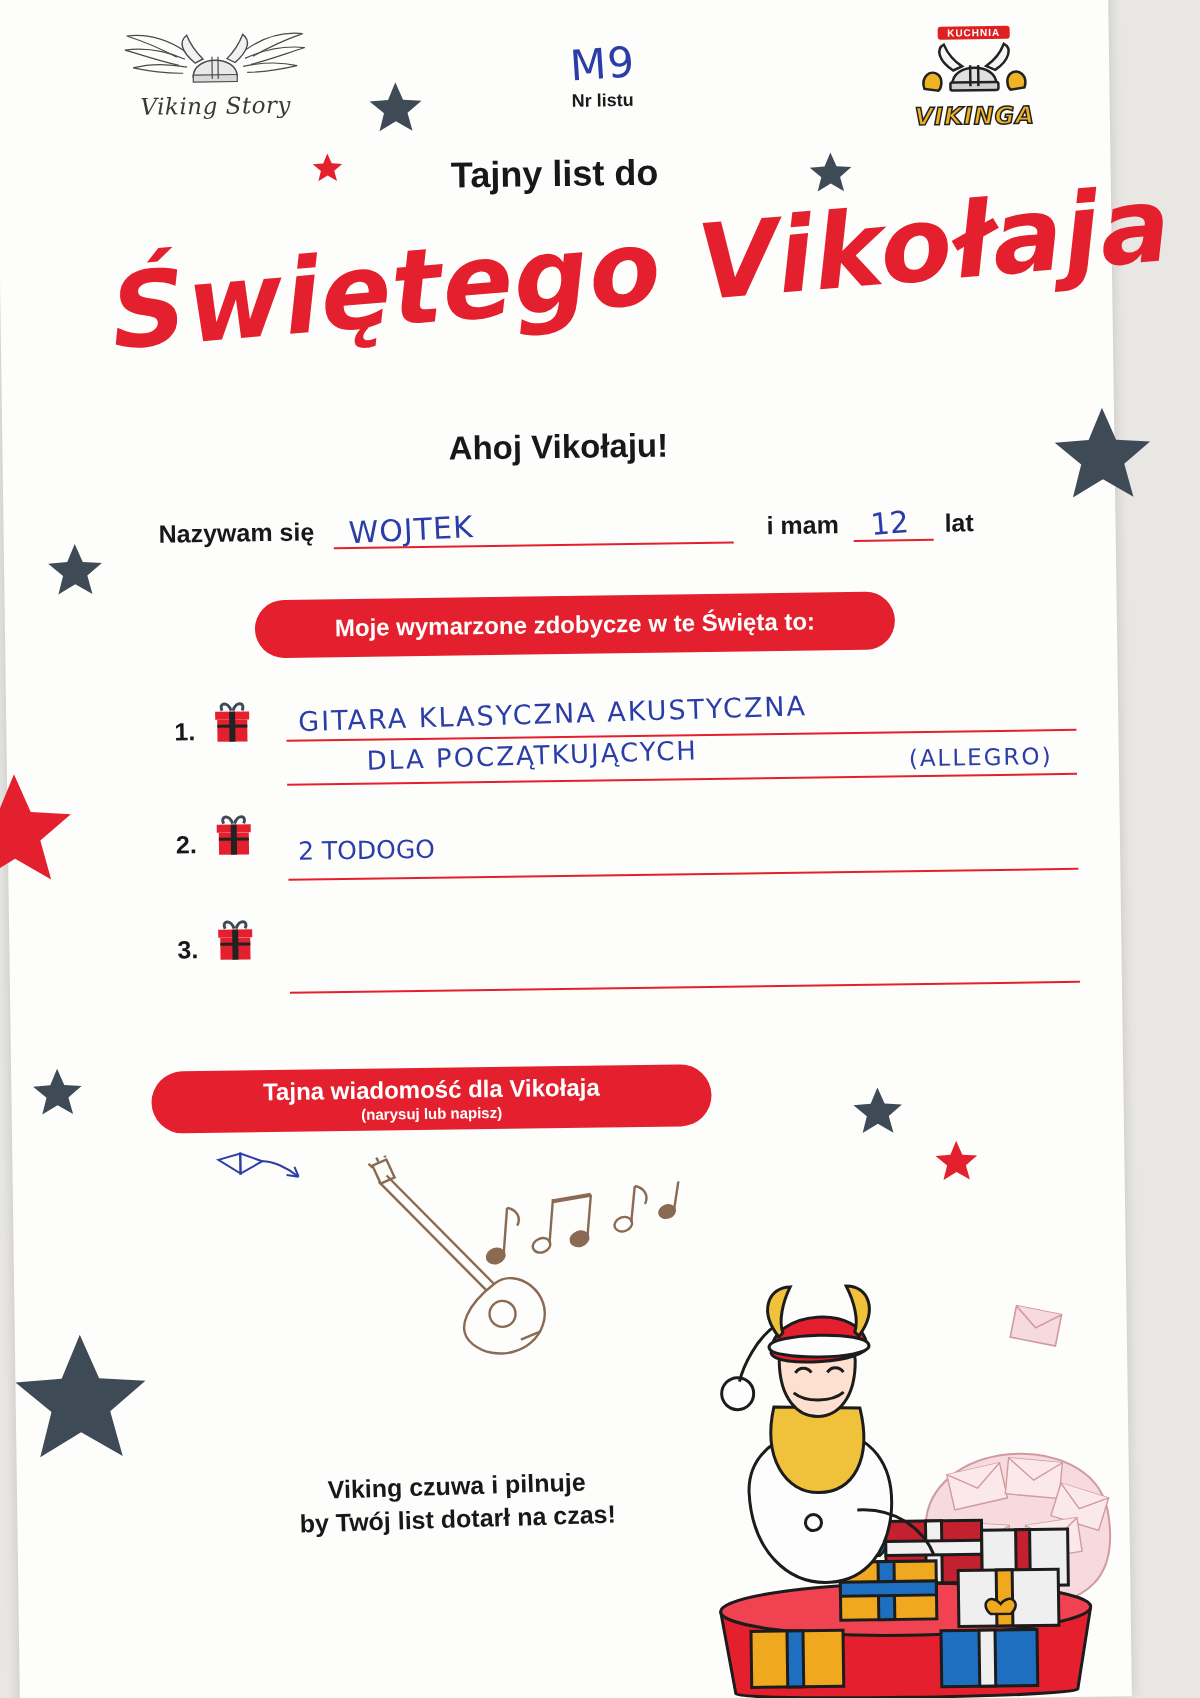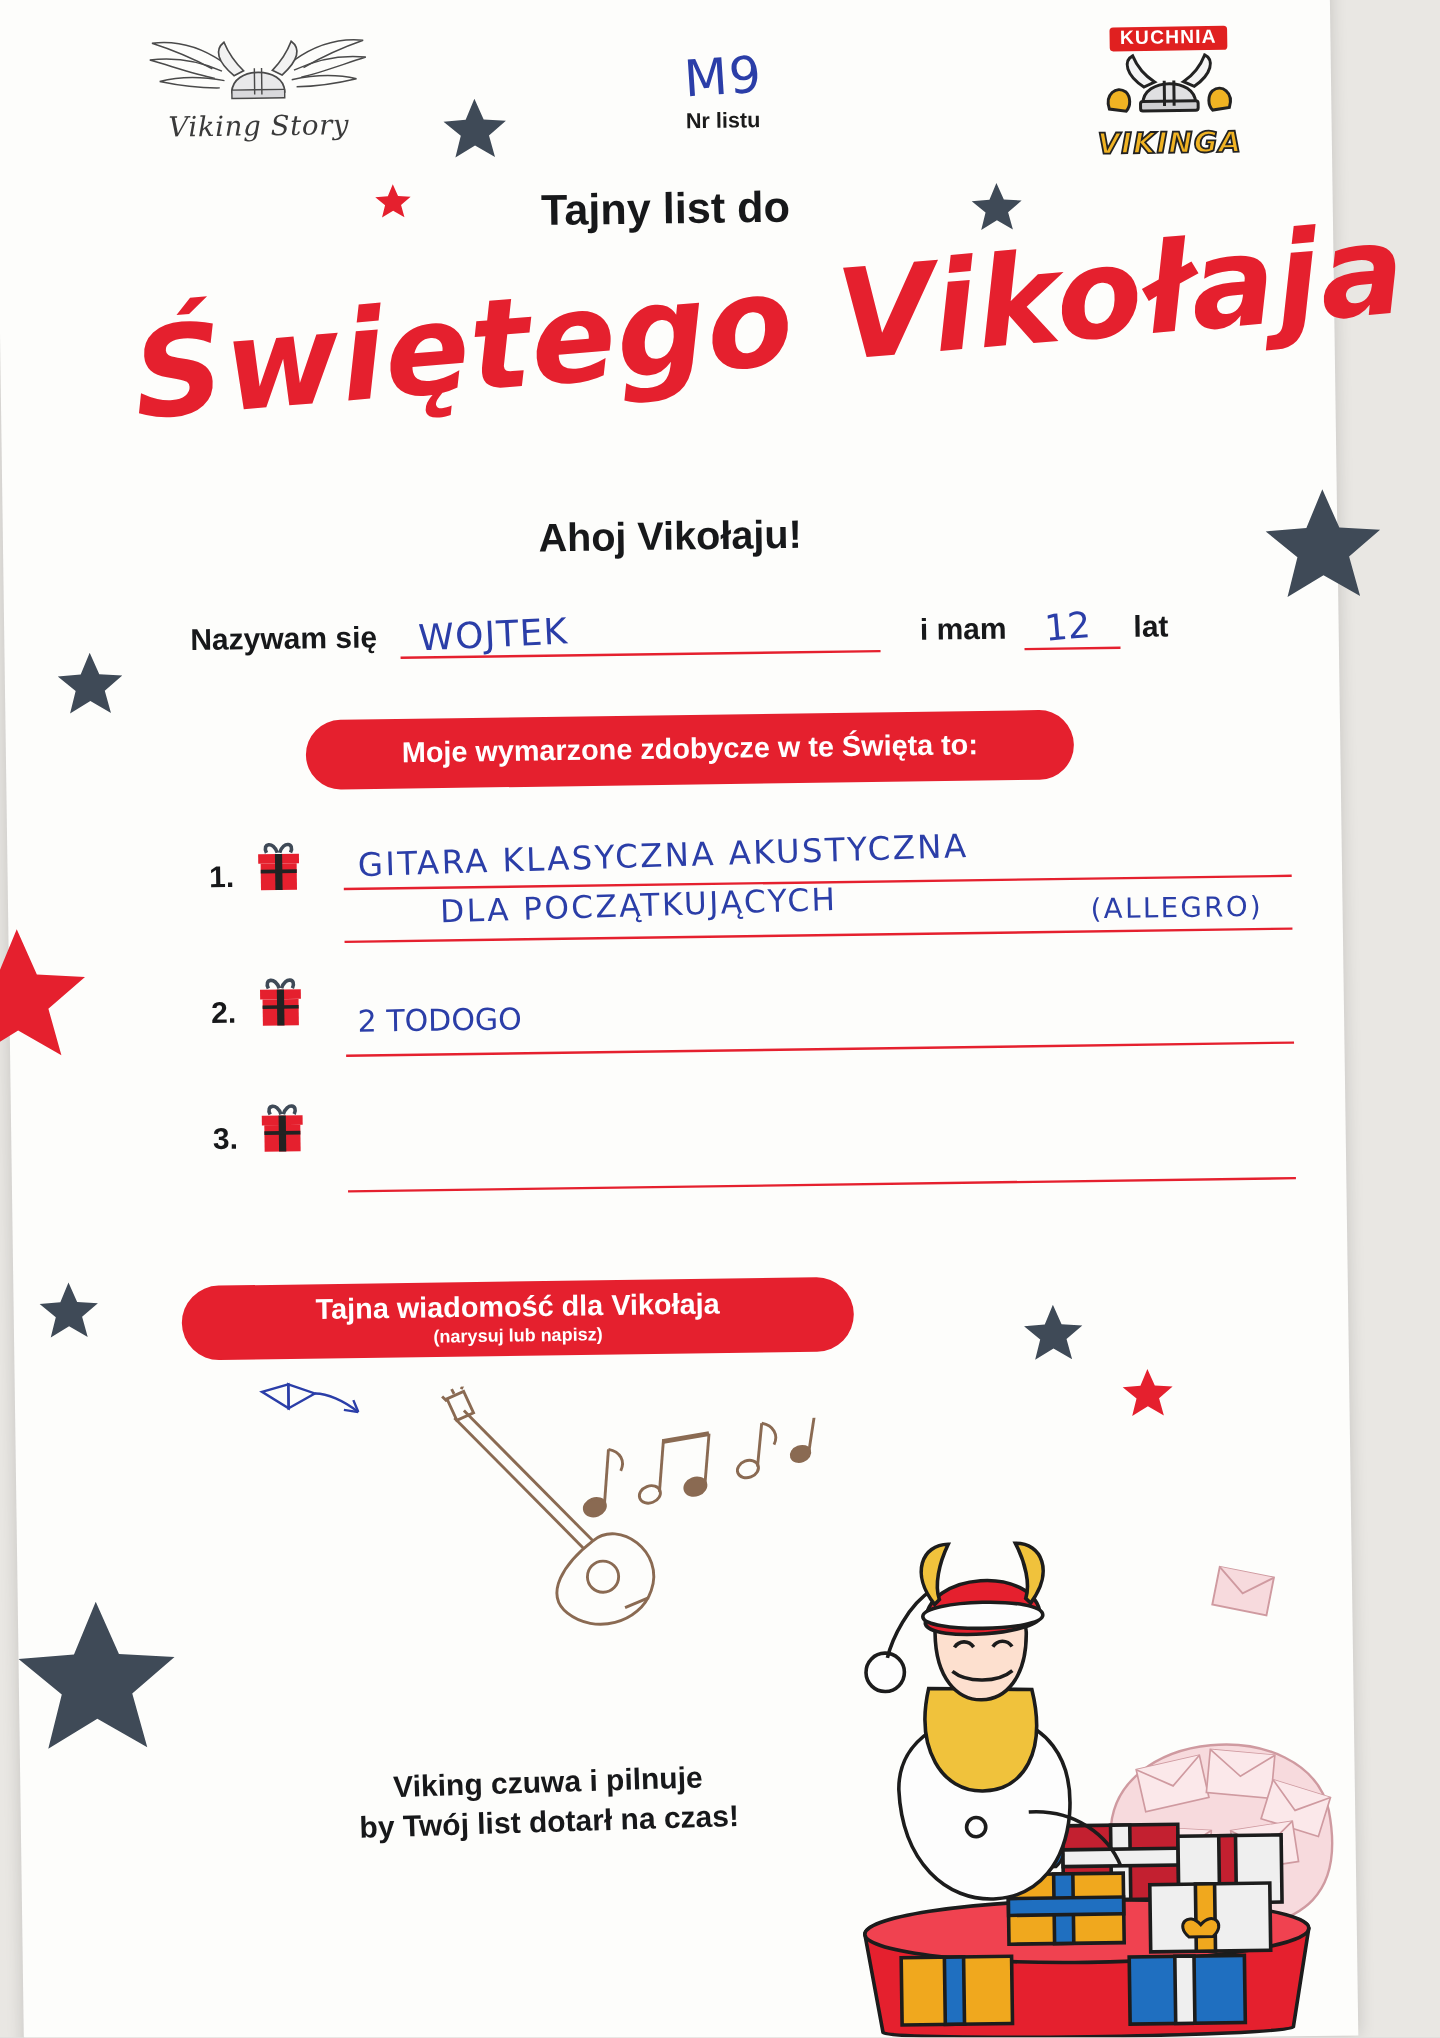--- a/index.html
+++ b/index.html
@@ -55,21 +55,21 @@
     letter-spacing: 0.5px;
     margin-top: -6px;
   }
   .logo-right {
     position: absolute;
     right: 70px; top: 40px;
     width: 130px; height: 120px;
     text-align: center;
   }
   .kuchnia-badge {
-    font-size: 16px;
+    font-size: 10px;
     font-weight: bold;
     color: #fff;
     background: #e02020;
     display: inline-block;
     padding: 1px 9px;
     border-radius: 3px;
     letter-spacing: 1px;
     text-align: right;
   }
   .vikinga-word {

